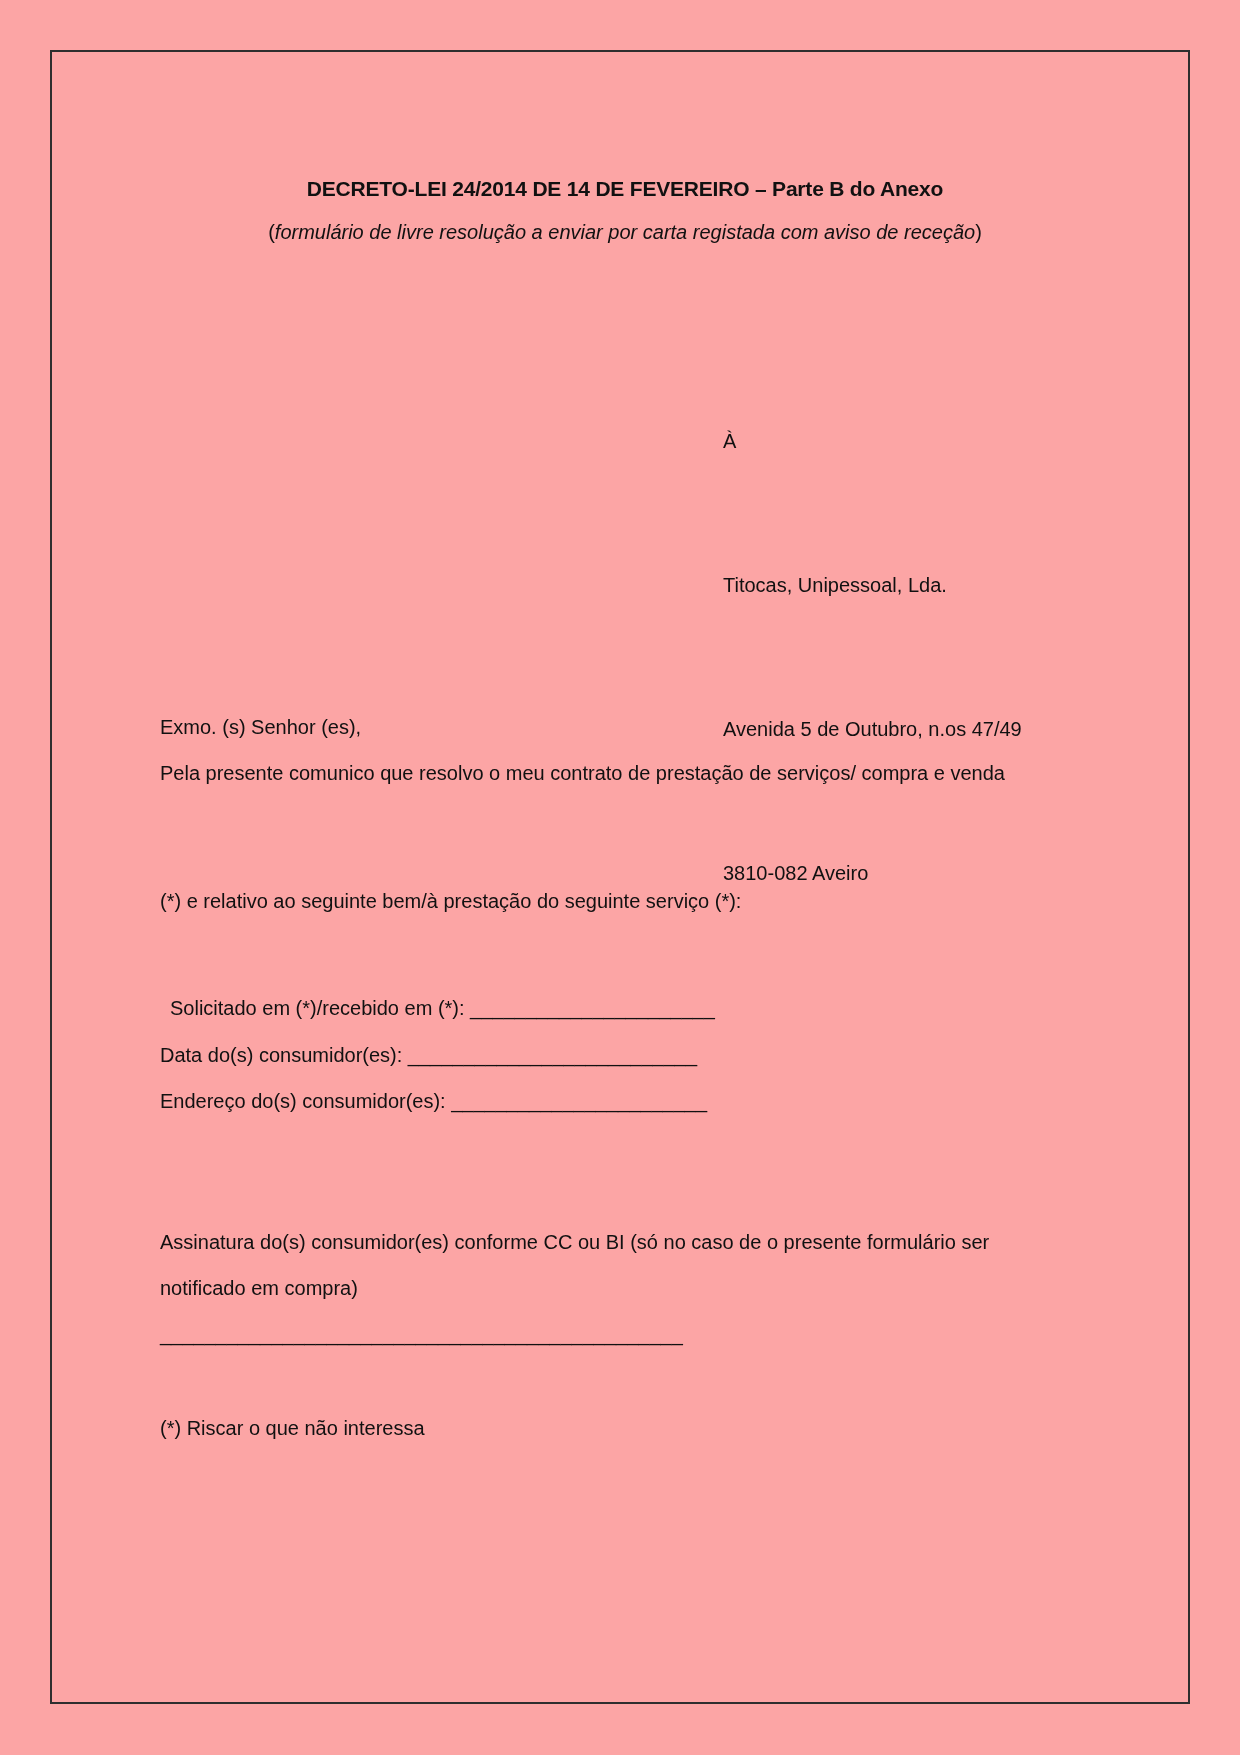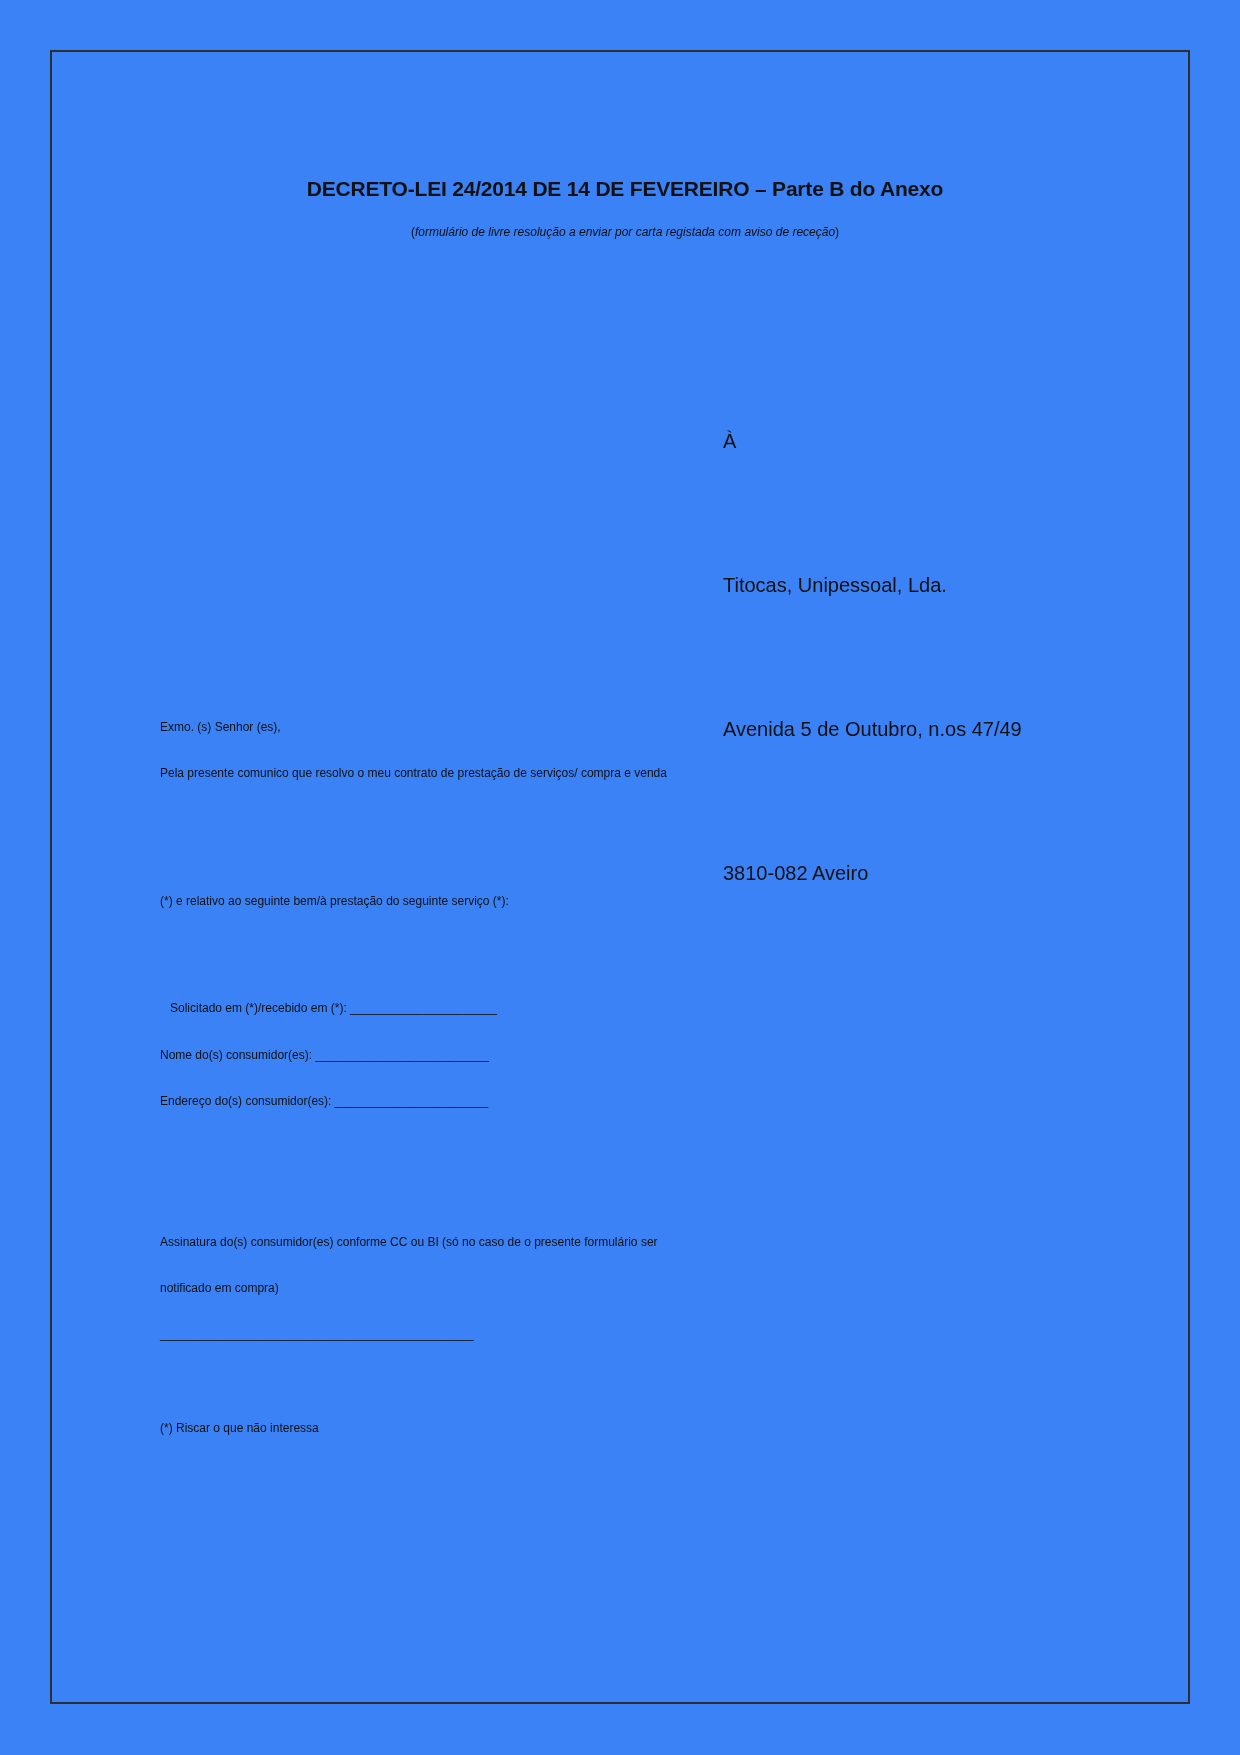--- a/index.html
+++ b/index.html
@@ -4,38 +4,38 @@
 <style>
   html, body {
     margin: 0;
     padding: 0;
     background: #ffffff;
   }
   .page {
     position: relative;
     width: 1240px;
     height: 1755px;
-    background: #3b82f6;
+    background: #fca5a5;
     font-family: "Liberation Sans", sans-serif;
     color: #111111;
     overflow: hidden;
   }
   .page-border {
     position: absolute;
     left: 50px;
     top: 50px;
     width: 1140px;
     height: 1654px;
     box-sizing: border-box;
     border: 2px solid #2e2e2e;
   }
   .para {
     position: absolute;
     margin: 0;
-    font-size: 12px;
+    font-size: 20px;
     line-height: 46px;
     white-space: pre;
   }
   .centered-col {
     left: 160px;
     width: 930px;
     text-align: center;
   }
   .doc-title {
     top: 166px;
@@ -88,21 +88,21 @@
 
 
   <p class="para left-col greeting-line">Exmo. (s) Senhor (es),</p>
 
   <p class="para left-col body-line-1">Pela presente comunico que resolvo o meu contrato de prestação de serviços/ compra e venda</p>
 
   <p class="para left-col body-line-2">(*) e relativo ao seguinte bem/à prestação do seguinte serviço (*):</p>
 
   <p class="para left-col field-requested">Solicitado em (*)/recebido em (*): ______________________</p>
 
-  <p class="para left-col field-name">Nome do(s) consumidor(es): __________________________</p>
+  <p class="para left-col field-name">Data do(s) consumidor(es): __________________________</p>
 
   <p class="para left-col field-address">Endereço do(s) consumidor(es): _______________________</p>
 
   <p class="para left-col signature-note"><span>Assinatura do(s) consumidor(es) conforme CC ou BI (só no caso de o presente formulário ser</span><br><span>notificado em compra)</span></p>
 
   <p class="para left-col signature-line">_______________________________________________</p>
 
   <p class="para left-col footnote">(*) Riscar o que não interessa</p>
 
 </div>

